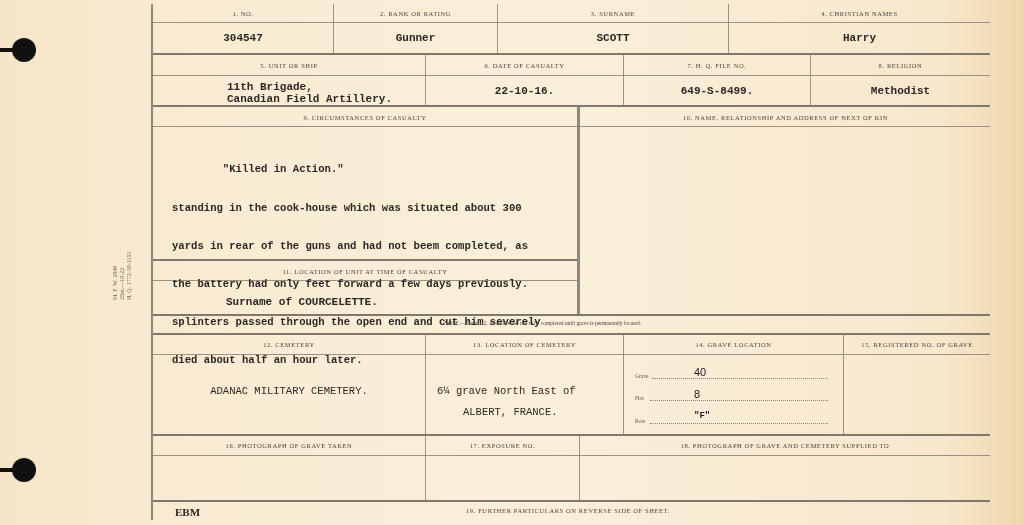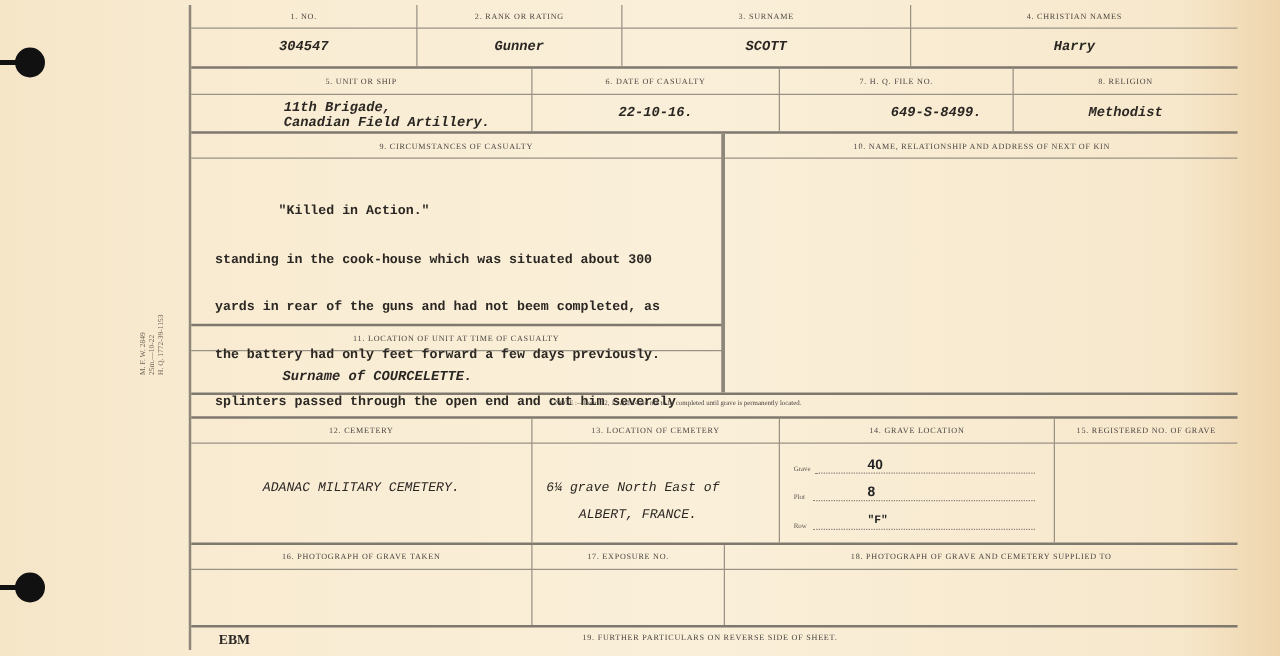--- a/index.html
+++ b/index.html
@@ -15,27 +15,27 @@
   .side-code {
     position:absolute; left:112px; top:300px; transform:rotate(-90deg); transform-origin:left top;
     font-size:6px; line-height:7px; color:#6e655a; white-space:nowrap;
   }
   .frame-left { position:absolute; left:151px; top:4px; width:2px; height:516px; background:#8e877c; }
   .hl { position:absolute; height:2px; background:#7f786e; left:153px; right:34px; }
   .hl.thin { height:1px; background:#9a9285; }
   .vl { position:absolute; width:1px; background:#9a9285; }
   .vl.thick { width:3px; background:#8e877c; }
   .lbl { position:absolute; font-size:6.5px; letter-spacing:0.6px; text-transform:uppercase; color:#4a4540; text-align:center; white-space:nowrap; }
-  .val { position:absolute; font-family:"Liberation Mono", monospace; font-weight:bold; font-size:11px; color:#2b2723; white-space:pre;font-style:italic; }
+  .val { position:absolute; font-family:"Liberation Mono", monospace; font-weight:bold; font-size:11px; color:#2b2723; white-space:pre; }
   .val.c { text-align:center; }
   .circ { position:absolute; left:172px; top:138px; font-family:"Liberation Mono", monospace; font-weight:bold; font-size:10.6px; line-height:12.7px; color:#2b2723; white-space:pre; }
   .note { position:absolute; left:444px; top:320px; font-size:5.5px; color:#4a4540; white-space:nowrap; }
   .gl { position:absolute; font-size:5.5px; color:#5a544c; }
   .dots { position:absolute; border-bottom:1px dotted #8a8277; height:0; }
-  .gv { position:absolute; font-family:"Liberation Sans", sans-serif; font-size:11px; color:#222;font-weight:bold; }
+  .gv { position:absolute; font-family:"Liberation Sans", sans-serif; font-size:11px; color:#222; }
   .ebm { position:absolute; left:175px; top:506px; font-family:"Liberation Serif", serif; font-weight:bold; font-size:11px; color:#2b2723; }
   .further { position:absolute; left:466px; top:507px; font-size:6.5px; letter-spacing:0.6px; color:#4a4540; text-transform:uppercase; white-space:nowrap; }
 </style>
 </head>
 <body>
 
 <div class="hole h1"></div>
 <div class="hole h2"></div>
 
 <div class="side-code">
@@ -81,31 +81,32 @@
 <div class="val c" style="left:498px; width:230px; top:32px">SCOTT</div>
 <div class="lbl" style="left:729px; width:261px; top:10px">4. Christian Names</div>
 <div class="val c" style="left:729px; width:261px; top:32px">Harry</div>
 
 <div class="lbl" style="left:153px; width:272px; top:62px">5. Unit or Ship</div>
 <div class="val" style="left:227px; top:81px">11th Brigade,</div>
 <div class="val" style="left:227px; top:93px">Canadian Field Artillery.</div>
 <div class="lbl" style="left:426px; width:197px; top:62px">6. Date of Casualty</div>
 <div class="val c" style="left:426px; width:197px; top:85px">22-10-16.</div>
 <div class="lbl" style="left:624px; width:186px; top:62px">7. H. Q. File No.</div>
-<div class="val c" style="left:656px; width:186px; top:85px">649-S-8499.</div>
+<div class="val c" style="left:624px; width:186px; top:85px">649-S-8499.</div>
 <div class="lbl" style="left:811px; width:179px; top:62px">8. Religion</div>
 <div class="val c" style="left:811px; width:179px; top:85px">Methodist</div>
 
 <div class="lbl" style="left:153px; width:424px; top:114px">9. Circumstances of Casualty</div>
 <div class="circ">
   <div>        "Killed in Action."</div>
   <div>standing in the cook-house which was situated about 300</div>
   <div>yards in rear of the guns and had not beem completed, as</div>
   <div>the battery had only feet forward a few days previously.</div>
   <div>splinters passed through the open end and cut him severely</div>
+  <div>died about half an hour later.</div>
 </div>
 <div class="lbl" style="left:581px; width:409px; top:114px">10. Name, Relationship and Address of Next of Kin</div>
 
 <div class="lbl" style="left:153px; width:424px; top:268px">11. Location of Unit at Time of Casualty</div>
 <div class="val" style="left:226px; top:296px">Surname of COURCELETTE.</div>
 
 <div class="note">NOTE :—Items 12, 13 and 14 are not to be completed until grave is permanently located.</div>
 
 <div class="lbl" style="left:153px; width:272px; top:341px">12. Cemetery</div>
 <div class="val c" style="left:153px; width:272px; top:385px; font-weight:normal; font-size:10.5px">ADANAC MILITARY CEMETERY.</div>

